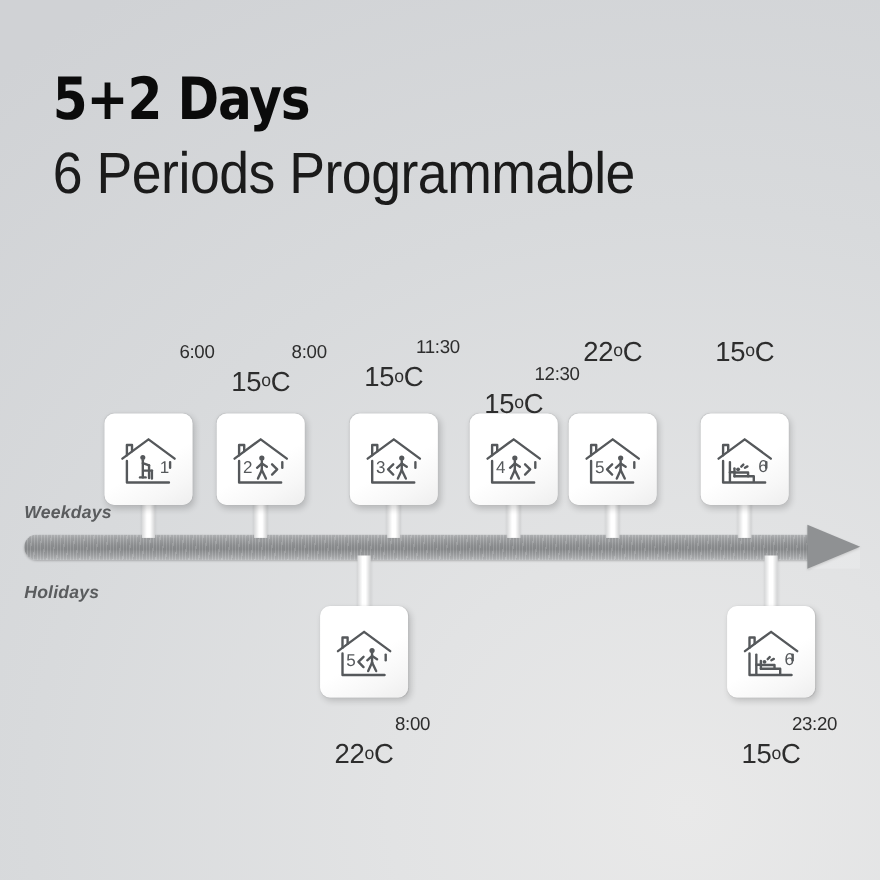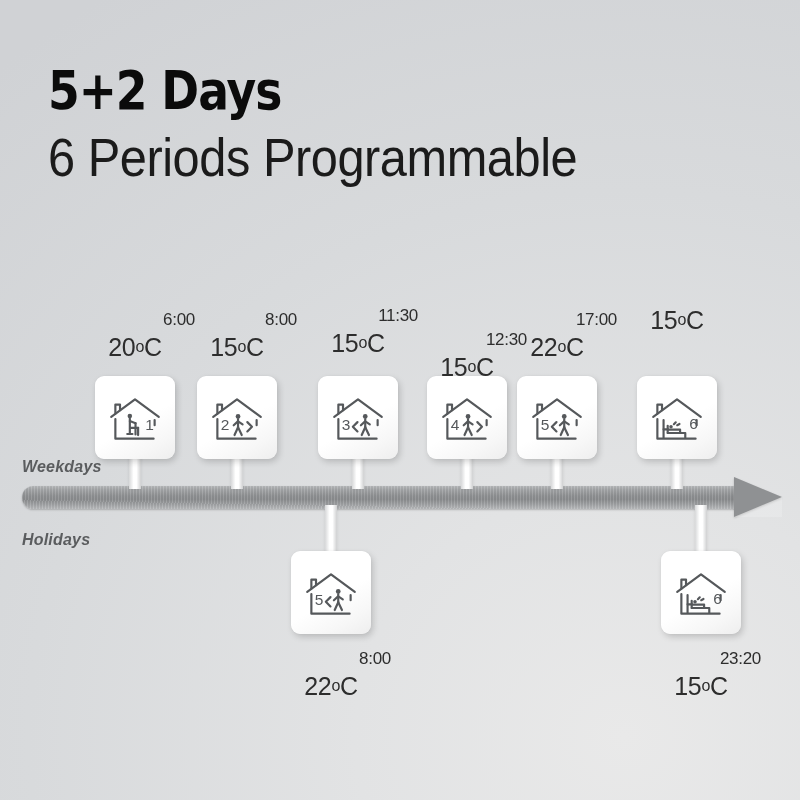--- a/index.html
+++ b/index.html
@@ -167,21 +167,20 @@
     <path d="M25 29 L30.5 31" stroke="#55585b" fill="none" stroke-width="2.1" stroke-linecap="round" stroke-linejoin="round"></path>
     <path d="M30.5 31 L30.5 42" stroke="#55585b" fill="none" stroke-width="2.1" stroke-linecap="round" stroke-linejoin="round"></path>
     <path d="M25.5 35.5 L33 35.5" stroke="#55585b" fill="none" stroke-width="2.1" stroke-linecap="round" stroke-linejoin="round"></path>
     <path d="M33 35.5 L33 42.5" stroke="#55585b" fill="none" stroke-width="2.1" stroke-linecap="round" stroke-linejoin="round"></path>
     <path d="M22.5 41.5 L27.5 41.5" stroke="#55585b" fill="none" stroke-width="2.1" stroke-linecap="round" stroke-linejoin="round"></path>
     <text x="44" y="38" font-family="Liberation Sans, sans-serif" font-size="15" fill="#55585b" stroke="none" text-anchor="middle" font-weight="400">1</text>
       </svg>
     </div>
     <div class="tlabel" style="left: 75px; top: 306px;">
       <div class="time">6:00</div>
-      <div class="temp">20<span class="deg">o</span>C</div>
     </div>
     <div class="stem" style="left: 231px; top: 455px; height: 34px;"></div>
     <div class="card" style="left: 197px; top: 376px;">
       <svg width="62" height="54" viewBox="0 0 60 52">
 
     <path d="M7 25 L30 8 L53 25" stroke="#55585b" fill="none" stroke-width="2.1" stroke-linecap="round" stroke-linejoin="round"></path>
     <path d="M11 22 L11 13 L15.5 13 L15.5 18.4" stroke="#55585b" fill="none" stroke-width="2.1" stroke-linecap="round" stroke-linejoin="round"></path>
     <path d="M11 27 L11 46 L48 46" stroke="#55585b" fill="none" stroke-width="2.1" stroke-linecap="round" stroke-linejoin="round"></path>
     <path d="M49 28 L49 33" stroke="#55585b" fill="none" stroke-width="2.1" stroke-linecap="round" stroke-linejoin="round"></path>
     <text x="18.5" y="38" font-family="Liberation Sans, sans-serif" font-size="15" fill="#55585b" stroke="none" text-anchor="middle" font-weight="400">2</text>
@@ -262,21 +261,20 @@
     <circle cx="37" cy="24.5" r="2.3" fill="#55585b" stroke="none"></circle>
     <path d="M37 27 L37 35" stroke="#55585b" fill="none" stroke-width="2.1" stroke-linecap="round" stroke-linejoin="round"></path>
     <path d="M37 35 L33.6 42.5" stroke="#55585b" fill="none" stroke-width="2.1" stroke-linecap="round" stroke-linejoin="round"></path>
     <path d="M37 35 L40.6 42.5" stroke="#55585b" fill="none" stroke-width="2.1" stroke-linecap="round" stroke-linejoin="round"></path>
     <path d="M36.6 29.5 L32.8 33" stroke="#55585b" fill="none" stroke-width="2.1" stroke-linecap="round" stroke-linejoin="round"></path>
     <path d="M37.4 29.5 L41.4 32.2" stroke="#55585b" fill="none" stroke-width="2.1" stroke-linecap="round" stroke-linejoin="round"></path>
   </g>
       </svg>
     </div>
     <div class="tlabel" style="left: 497px; top: 306px;">
-      <div class="time">17:00</div>
       <div class="temp">22<span class="deg">o</span>C</div>
     </div>
     <div class="stem" style="left: 671px; top: 455px; height: 34px;"></div>
     <div class="card" style="left: 637px; top: 376px;">
       <svg width="62" height="54" viewBox="0 0 60 52">
 
     <path d="M7 25 L30 8 L53 25" stroke="#55585b" fill="none" stroke-width="2.1" stroke-linecap="round" stroke-linejoin="round"></path>
     <path d="M11 22 L11 13 L15.5 13 L15.5 18.4" stroke="#55585b" fill="none" stroke-width="2.1" stroke-linecap="round" stroke-linejoin="round"></path>
     <path d="M11 27 L11 46 L48 46" stroke="#55585b" fill="none" stroke-width="2.1" stroke-linecap="round" stroke-linejoin="round"></path>
     <path d="M49 28 L49 33" stroke="#55585b" fill="none" stroke-width="2.1" stroke-linecap="round" stroke-linejoin="round"></path>

